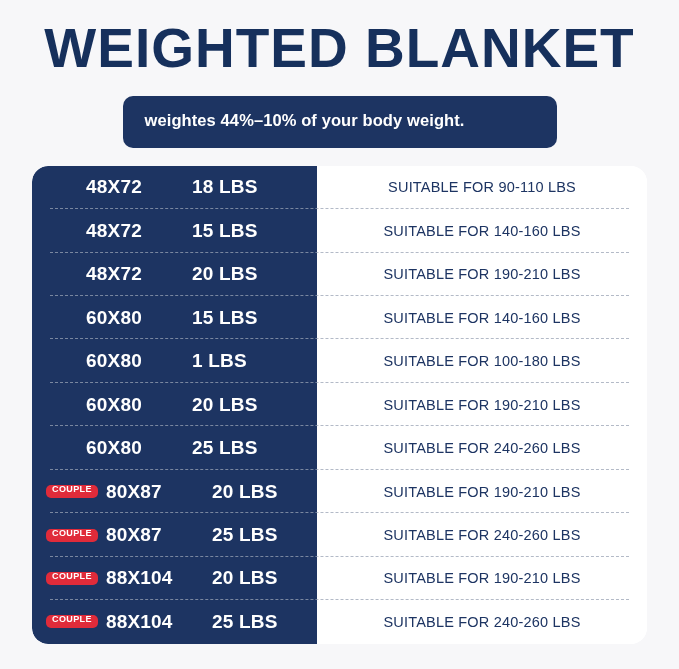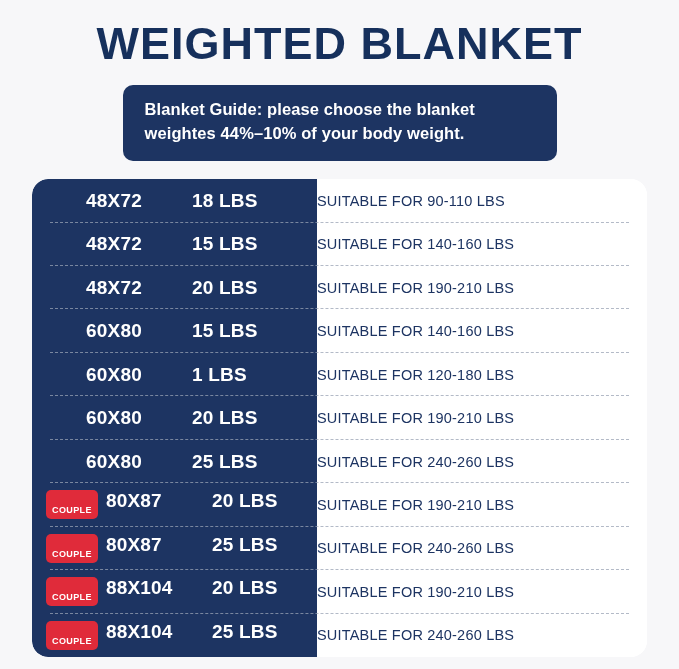--- a/index.html
+++ b/index.html
@@ -15,21 +15,21 @@
     overflow: hidden;
   }
   .page {
     position: relative;
     width: 679px;
     height: 669px;
     box-sizing: border-box;
   }
   .title {
     text-align: center;
-    font-size: 45px;
+    font-size: 55px;
     font-weight: bold;
     letter-spacing: 1px;
     color: #16305c;
     margin-top: 20px;
     line-height: 1.05;
   }
   .guide-box {
     width: 434px;
     margin: 18px auto 0 auto;
     background: #1d3462;
@@ -92,31 +92,32 @@
     right: 18px;
     bottom: 0;
     height: 0;
     border-bottom: 1px dashed #9aa3b5;
     opacity: 0.75;
   }
   .cell-left {
     width: 285px;
     box-sizing: border-box;
     display: flex;
+    align-items: center;
     padding-left: 14px;
     color: #ffffff;
   }
   .badge {
     display: inline-block;
     background: #e02b3a;
     color: #ffffff;
     font-size: 9px;
     font-weight: bold;
     letter-spacing: 0.4px;
-    padding: 16px 6px 4px 6px;
+    padding: 0 6px 4px 6px;
     border-radius: 5px;
     margin-right: 8px;
     line-height: 1;
   }
   .size {
     font-size: 19px;
     font-weight: bold;
     letter-spacing: 0.2px;
     min-width: 100px;
   }
@@ -125,34 +126,34 @@
   }
   .lbs {
     font-size: 19px;
     font-weight: bold;
     letter-spacing: 0.2px;
     margin-left: 6px;
   }
   .cell-right {
     width: 330px;
     box-sizing: border-box;
+    text-align: center;
     font-size: 14.5px;
     color: #1d3462;
     letter-spacing: 0.2px;
   }
 </style>
 </head>
 <body>
 
 <div class="page">
 
   <div class="title">WEIGHTED BLANKET</div>
 
   <div class="guide-box">
-    <div class="guide-line">Blanket Guide: please choose the blanket</div>
     <div class="guide-line">weightes 44%–10% of your body weight.</div>
   </div>
 
   <div class="table-wrap">
     <div class="left-panel"></div>
     <div class="right-panel"></div>
     <div class="rows" id="rows">
         <div class="row">
           <div class="cell-left">
             <span class="size size-indent">48X72</span>
@@ -179,21 +180,21 @@
             <span class="size size-indent">60X80</span>
             <span class="lbs">15 LBS</span>
           </div>
           <div class="cell-right">SUITABLE FOR 140-160 LBS</div>
         </div>
         <div class="row">
           <div class="cell-left">
             <span class="size size-indent">60X80</span>
             <span class="lbs">1 LBS</span>
           </div>
-          <div class="cell-right">SUITABLE FOR 120-180 LBS</div>
+          <div class="cell-right">SUITABLE FOR 100-180 LBS</div>
         </div>
         <div class="row">
           <div class="cell-left">
             <span class="size size-indent">60X80</span>
             <span class="lbs">20 LBS</span>
           </div>
           <div class="cell-right">SUITABLE FOR 190-210 LBS</div>
         </div>
         <div class="row">
           <div class="cell-left">

